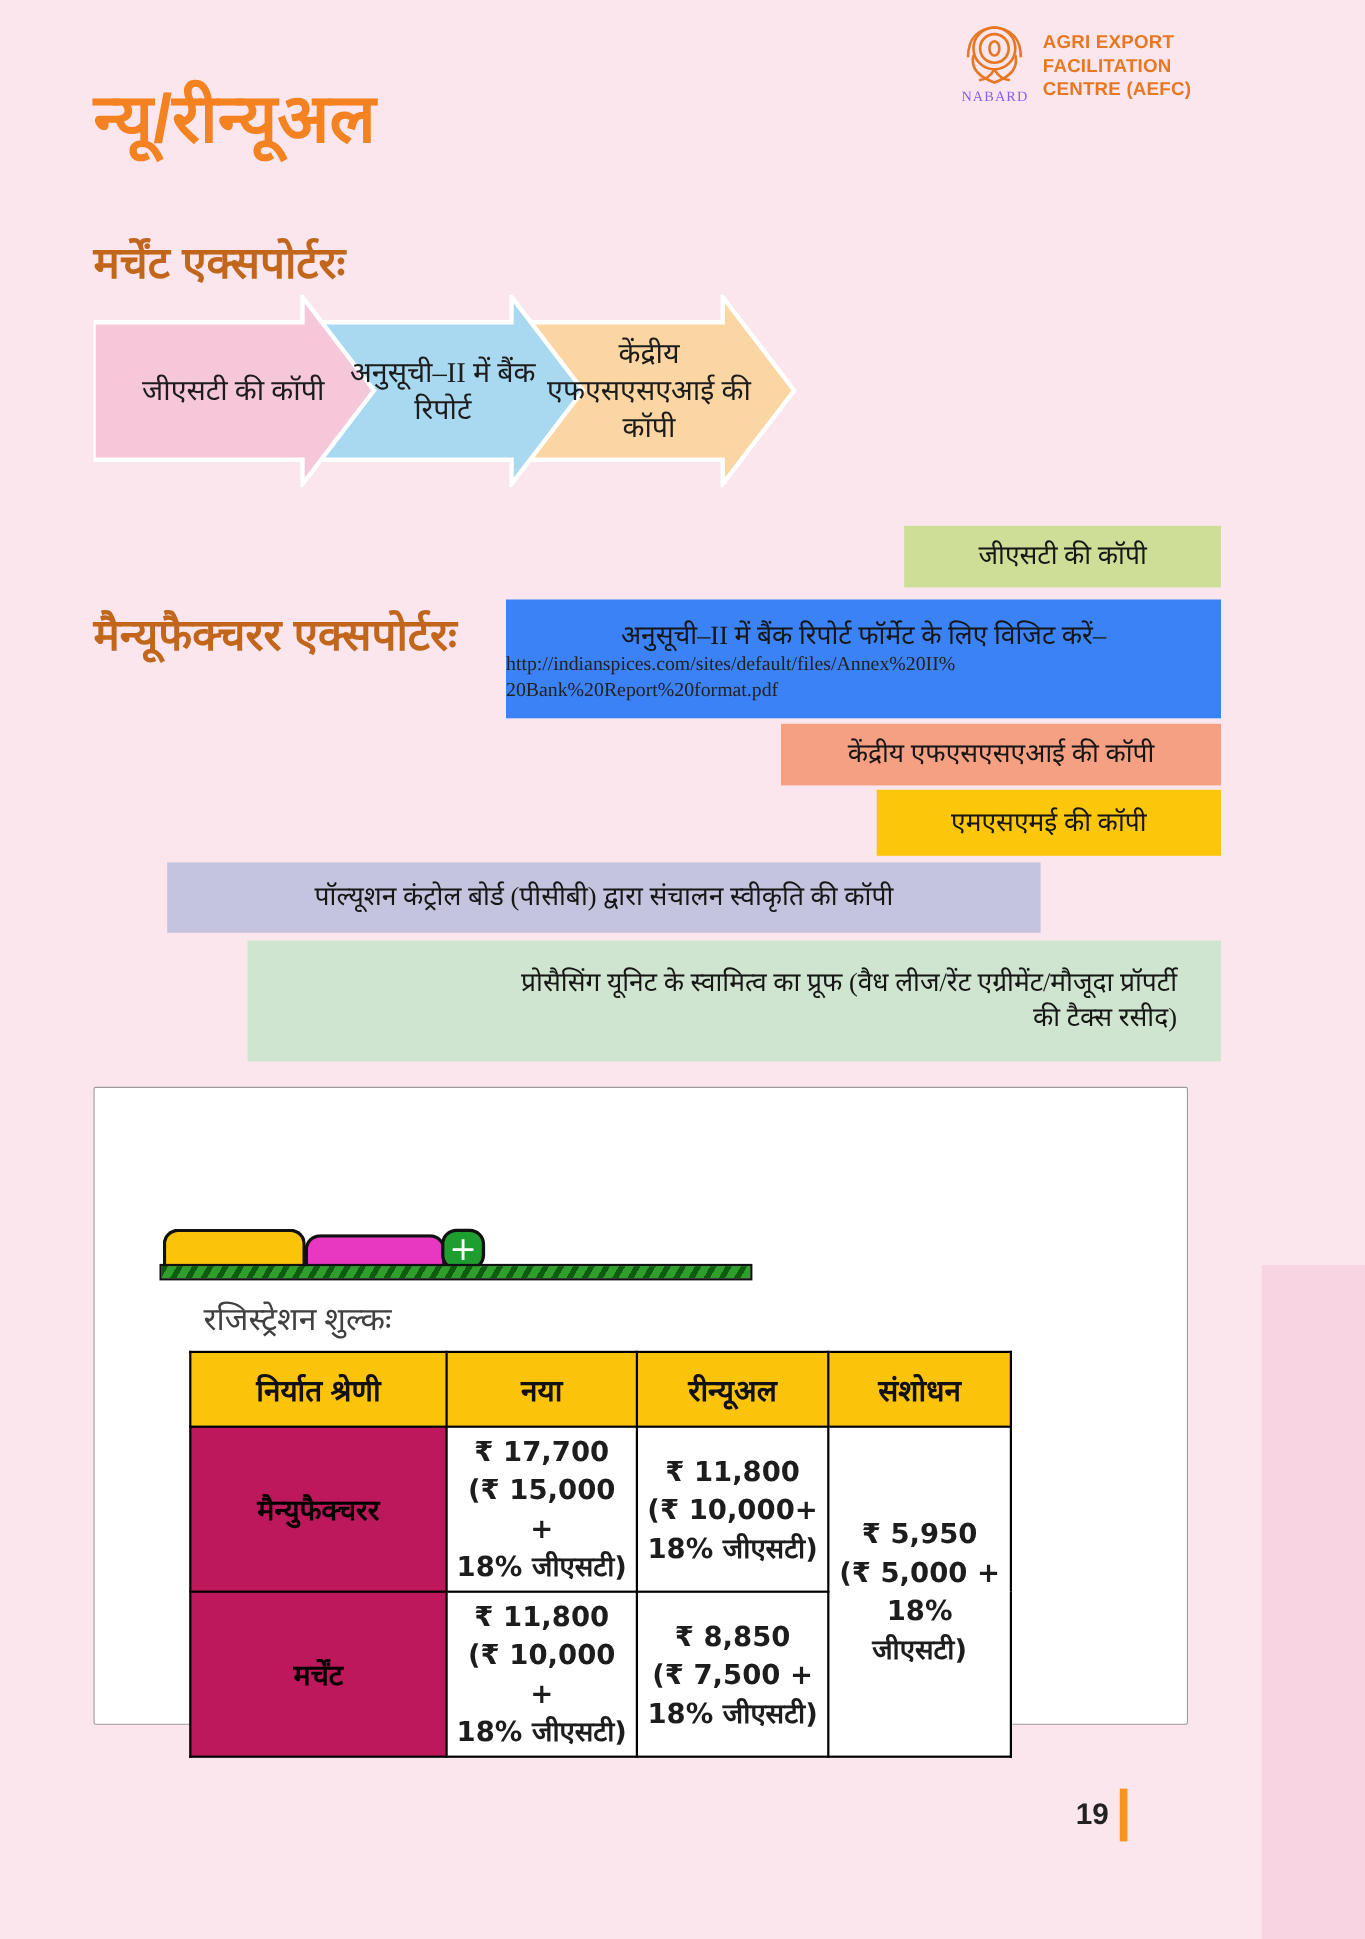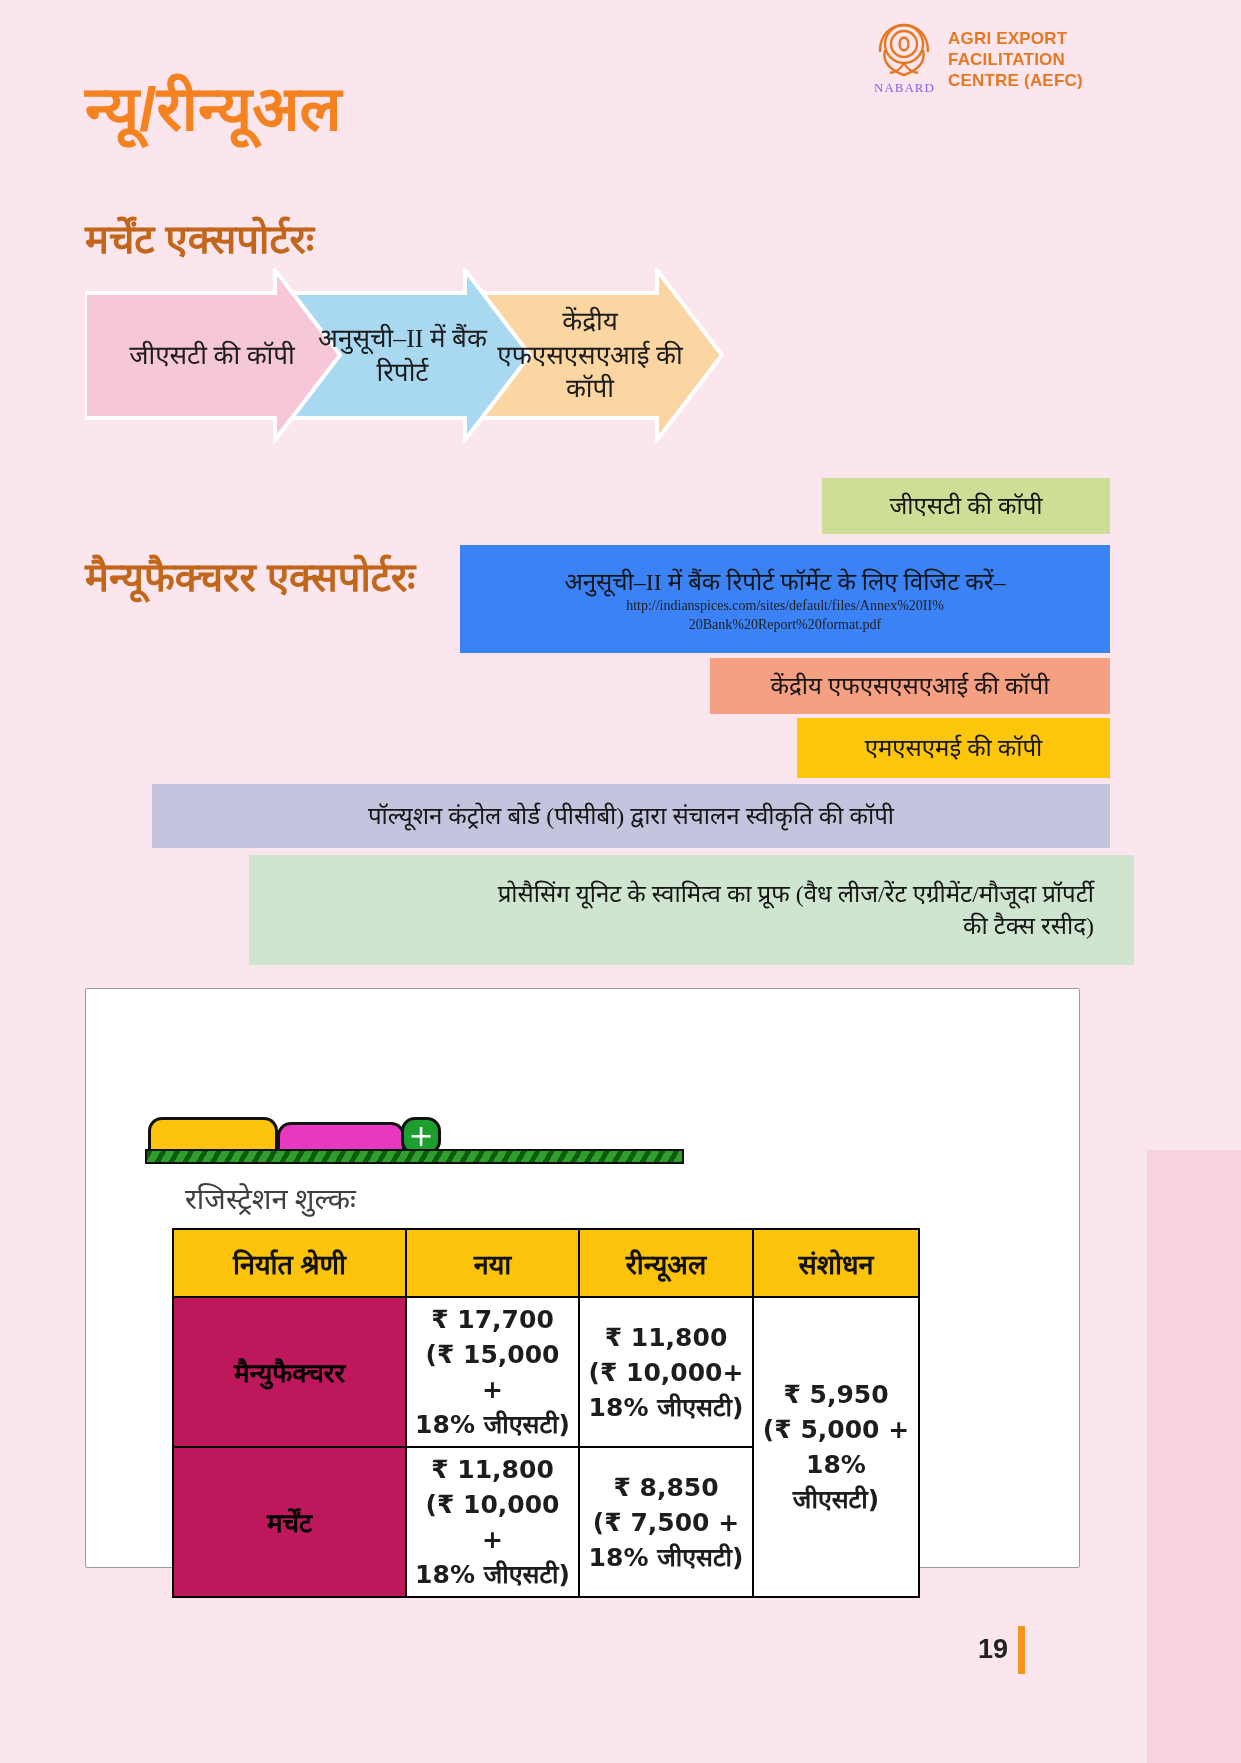--- a/index.html
+++ b/index.html
@@ -16,23 +16,23 @@
               font-family:"Liberation Sans","DejaVu Sans",sans-serif;}
   .sec-head{color:#c2661b;font-weight:800;font-size:40px;
             font-family:"Liberation Sans","DejaVu Sans",sans-serif;}
   
   .step-label{display:flex;align-items:center;justify-content:center;text-align:center;
               font-size:26px;line-height:1.3;color:#1c1c1c;}
   
   .bar{display:flex;align-items:center;justify-content:center;text-align:center;
        font-size:24px;line-height:1.35;color:#161616;}
   .bar.right{justify-content:flex-end;text-align:right;}
-  .pre{white-space:pre-line;margin-left:24px;}
-  .url-line{font-family:"Liberation Serif",serif;font-size:14px;line-height:1.3;color:#222;
-            text-decoration:none;display:block;text-align:center;}
+  .pre{white-space:pre-line;}
+  .url-line{font-family:"Liberation Serif",serif;font-size:18px;line-height:1.3;color:#222;
+            text-decoration:none;display:block;text-align:left;}
   
   .fees-box{background:#ffffff;border:1px solid #9a9a9a;border-radius:2px;}
   .tab{border:3px solid #111;border-bottom:none;border-radius:14px 14px 0 0;}
   .plus-btn{background:#1f9e30;border:3px solid #111;border-radius:14px;color:#fff;
             display:flex;align-items:center;justify-content:center;font-size:30px;
             font-family:"DejaVu Sans",sans-serif;line-height:1;}
   .stripe-bar{background:repeating-linear-gradient(120deg,#0c5d0e 0 5px,#2f9e2c 5px 12px);
               border:2px solid #111;}
   .fees-title{font-size:29px;color:#404040;}
   table.fees{border-collapse:collapse;table-layout:fixed;}
@@ -97,21 +97,21 @@
   <div class="abs" style="left:460px;top:545px;width:650px;height:108px;background:#3b82f6;display:flex;flex-direction:column;justify-content:center;">
     <div style="text-align:center;font-size:24px;color:#161616;">अनुसूची–II में बैंक रिपोर्ट फॉर्मेट के लिए विजिट करें–</div>
     <a href="#" class="url-line">http://indianspices.com/sites/default/files/Annex%20II%</a>
     <a href="#" class="url-line">20Bank%20Report%20format.pdf</a>
   </div>
 
   <div class="abs bar" style="left:710px;top:658px;width:400px;height:56px;background:#f6a083;">केंद्रीय एफएसएसएआई की कॉपी</div>
 
   <div class="abs bar" style="left:797px;top:718px;width:313px;height:60px;background:#fcc60a;">एमएसएमई की कॉपी</div>
 
-  <div class="abs bar" style="left:152px;top:784px;width:958px;height:64px;background:#c5c4df;">पॉल्यूशन कंट्रोल बोर्ड (पीसीबी) द्वारा संचालन स्वीकृति की कॉपी</div>
+  <div class="abs bar" style="left:152px;top:784px;width:794px;height:64px;background:#c5c4df;">पॉल्यूशन कंट्रोल बोर्ड (पीसीबी) द्वारा संचालन स्वीकृति की कॉपी</div>
 
   <div class="abs bar right pre" style="left:225px;top:855px;width:845px;height:110px;background:#cfe5cf;padding-right:40px;">प्रोसैसिंग यूनिट के स्वामित्व का प्रूफ (वैध लीज/रेंट एग्रीमेंट/मौजूदा प्रॉपर्टी
 की टैक्स रसीद)</div>
 
   <div class="abs fees-box" style="left:85px;top:988px;width:993px;height:578px;"></div>
 
   <div class="abs tab" style="left:148px;top:1117px;width:124px;height:32px;background:#fcc30b;"></div>
   <div class="abs tab" style="left:277px;top:1122px;width:122px;height:27px;background:#e838c2;"></div>
   <div class="abs plus-btn" style="left:401px;top:1117px;width:34px;height:32px;">+</div>
   <div class="abs stripe-bar" style="left:145px;top:1149px;width:535px;height:11px;"></div>

